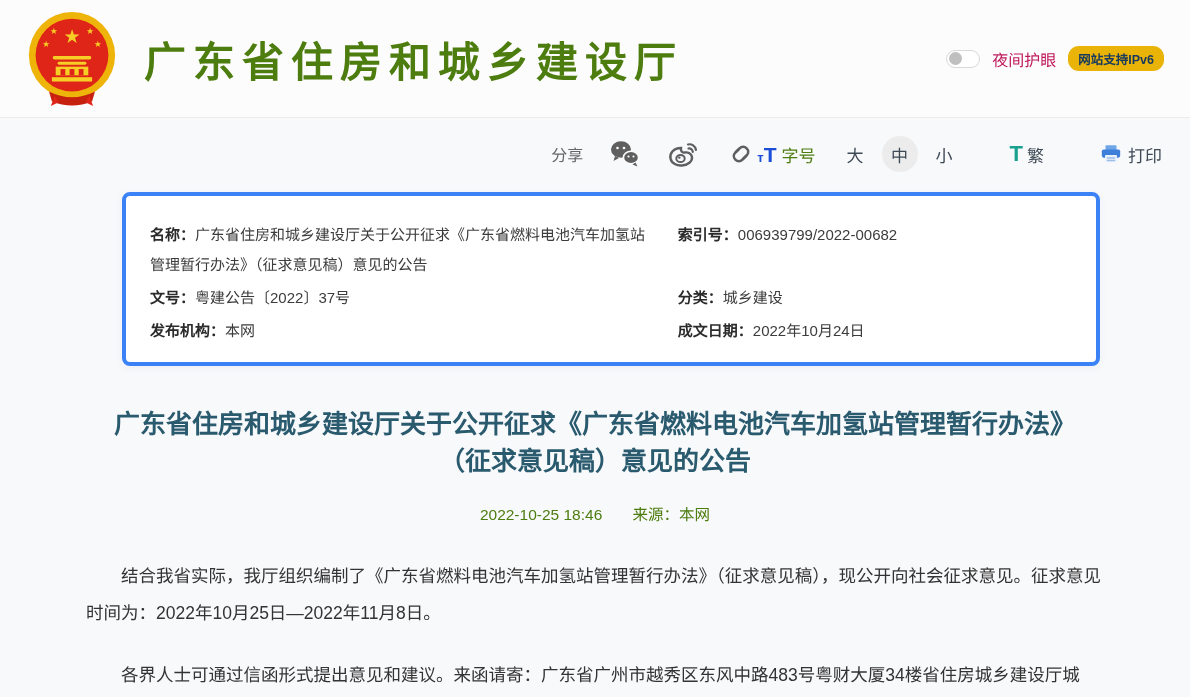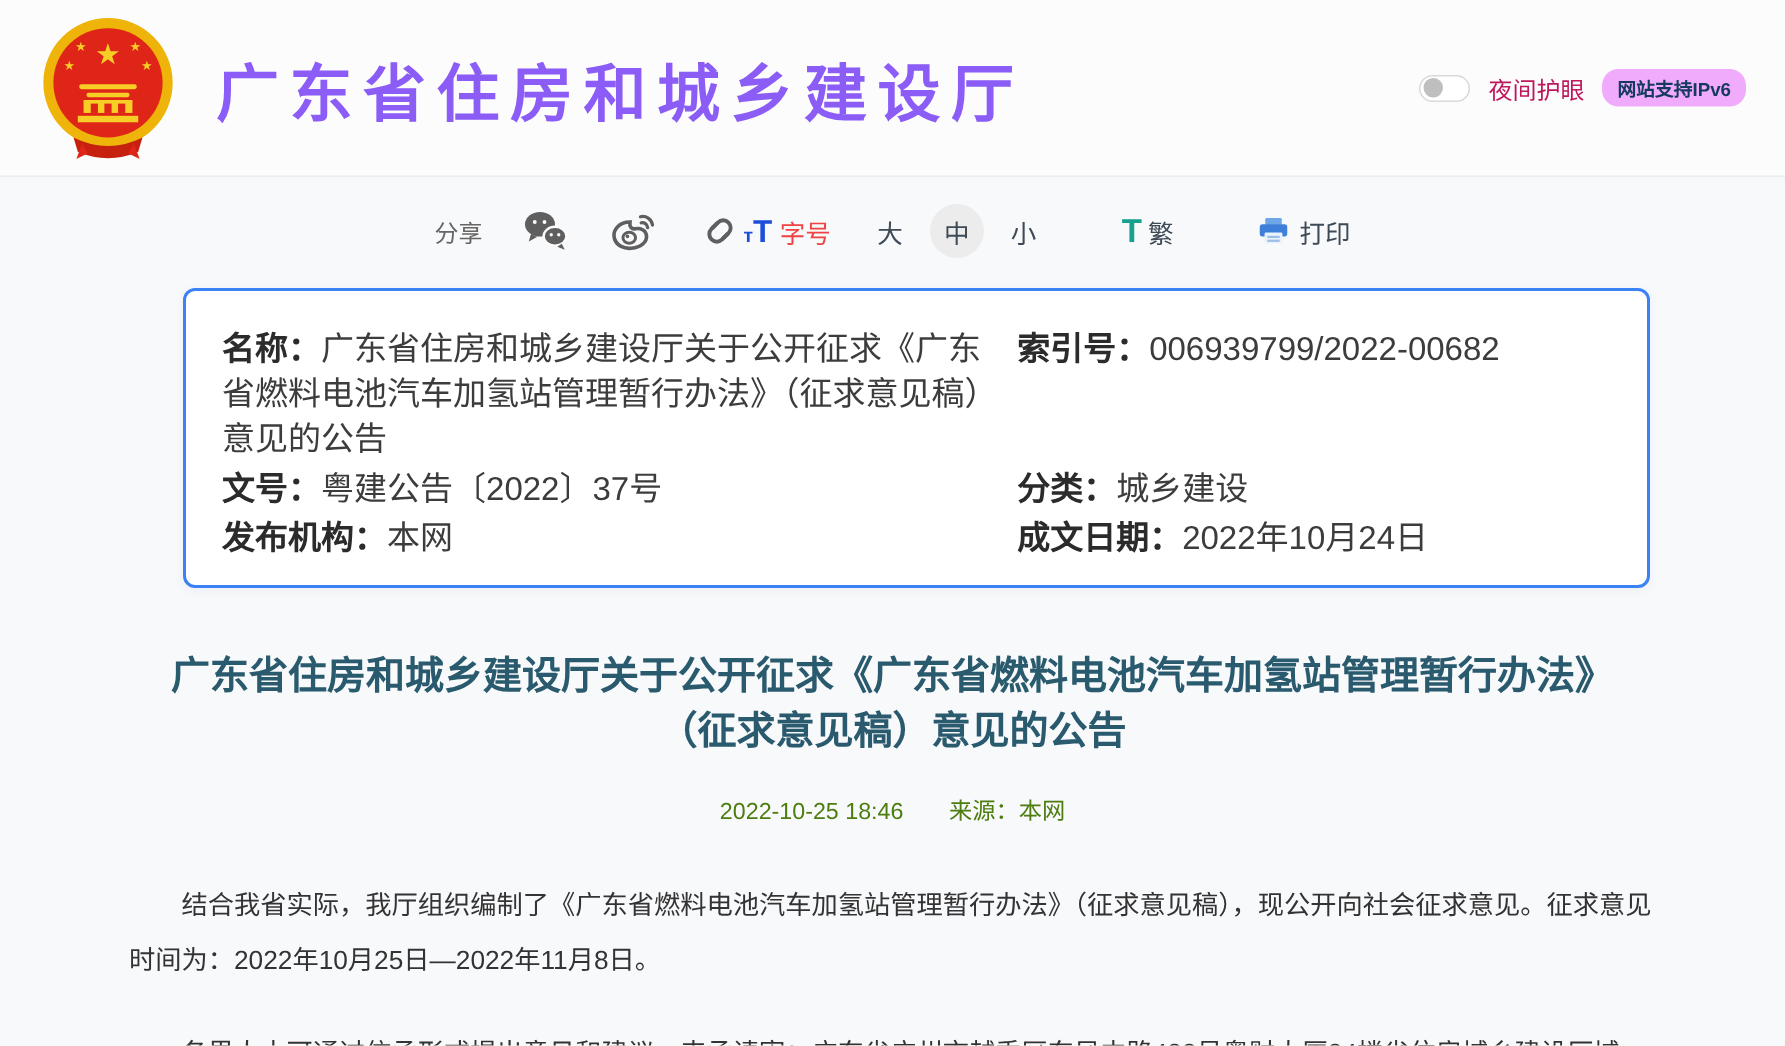--- a/index.html
+++ b/index.html
@@ -11,74 +11,74 @@
   }
   .page { position:relative; width:1190px; height:697px; overflow:hidden; background:#f8f9fb; }
 
   
   .site-header {
     height:118px; background:#fcfcfc; border-bottom:1px solid #ececec;
     display:flex; align-items:center; padding:0 26px;
   }
   .emblem { width:92px; height:96px; flex:0 0 auto; margin-right:26px; }
   .site-title {
-    font-size:42px; font-weight:bold; color:#8b5cf6; letter-spacing:7px;
+    font-size:42px; font-weight:bold; color:#4d7c0f; letter-spacing:7px;
     white-space:nowrap;
   }
   .header-right { margin-left:auto; display:flex; align-items:center; gap:12px; }
   .toggle {
     width:34px; height:18px; border:1px solid #d9d9d9; border-radius:10px;
     background:#fff; position:relative; cursor:pointer; flex:0 0 auto;
   }
   .toggle .knob {
     position:absolute; left:2px; top:1.5px; width:13px; height:13px;
     border-radius:50%; background:#bfbfbf;
   }
   .night-label { font-size:16px; color:#be185d; }
   .ipv6-badge {
-    background:#f0abfc; color:#16395e; font-size:12.5px; font-weight:bold;
+    background:#eab308; color:#16395e; font-size:12.5px; font-weight:bold;
     padding:3px 10px; border-radius:11px; white-space:nowrap;
   }
 
   
   .toolbar {
-    display:flex; align-items:center; justify-content:center;
+    display:flex; align-items:center; justify-content:flex-end;
     padding:22px 28px 8px 28px; height:58px;
   }
   .toolbar-left { display:flex; align-items:center; gap:26px; }
   .share-label { font-size:16px; color:#666; }
   .share-icon { width:32px; height:32px; display:inline-flex; cursor:pointer; }
   .toolbar-right { display:flex; align-items:center; font-size:17px; color:#3e4a55; }
   .tt-icon { color:#1d4ed8; font-weight:bold; line-height:1; margin-right:5px; white-space:nowrap; }
   .tt-icon .t-small { font-size:13px; }
   .tt-icon .t-big { font-size:21px; }
-  .fs-label { color:#ef4444; margin-right:22px; }
+  .fs-label { color:#4d7c0f; margin-right:22px; }
   .fs-opt { cursor:pointer; margin:0 9px; color:#3e4a55; }
   .fs-opt.selected {
     background:#ececec; width:36px; height:36px; border-radius:50%;
     display:inline-flex; align-items:center; justify-content:center;
   }
   .trad-group { margin-left:48px; display:flex; align-items:center; cursor:pointer; }
   .trad-icon { color:#17a18e; font-weight:bold; font-size:22px; margin-right:4px; }
   .print-group { margin-left:56px; display:flex; align-items:center; gap:6px; cursor:pointer; }
   .print-icon { width:22px; height:22px; }
 
   
   .breadcrumb { padding:6px 28px 0 28px; font-size:15.5px; color:#a3a3a3; }
   .breadcrumb .crumb { cursor:pointer; }
   .breadcrumb .sep { margin:0 7px; color:#b5b5b5; }
 
   
   .meta-box {
     width:978px; margin:16px 0 0 122px; background:#fff;
-    border:2px solid #3b82f6; border-radius:8px;
+    border:4px solid #3b82f6; border-radius:8px;
     box-shadow:0 2px 8px rgba(40,60,100,0.05);
     padding:24px 20px 16px 24px;
     display:grid; grid-template-columns:57% 43%; row-gap:3px;
-    font-size:22px; line-height:30px;
+    font-size:15px; line-height:30px;
   }
   .meta-cell { padding-right:20px; }
   .meta-label { font-weight:bold; color:#2b2b2b; }
   .meta-value { color:#3c3c3c; }
 
   
   .article-title {
     max-width:980px; margin:40px auto 0 auto; text-align:center;
     font-size:26px; font-weight:bold; color:#2a5a6e; line-height:37px;
   }

